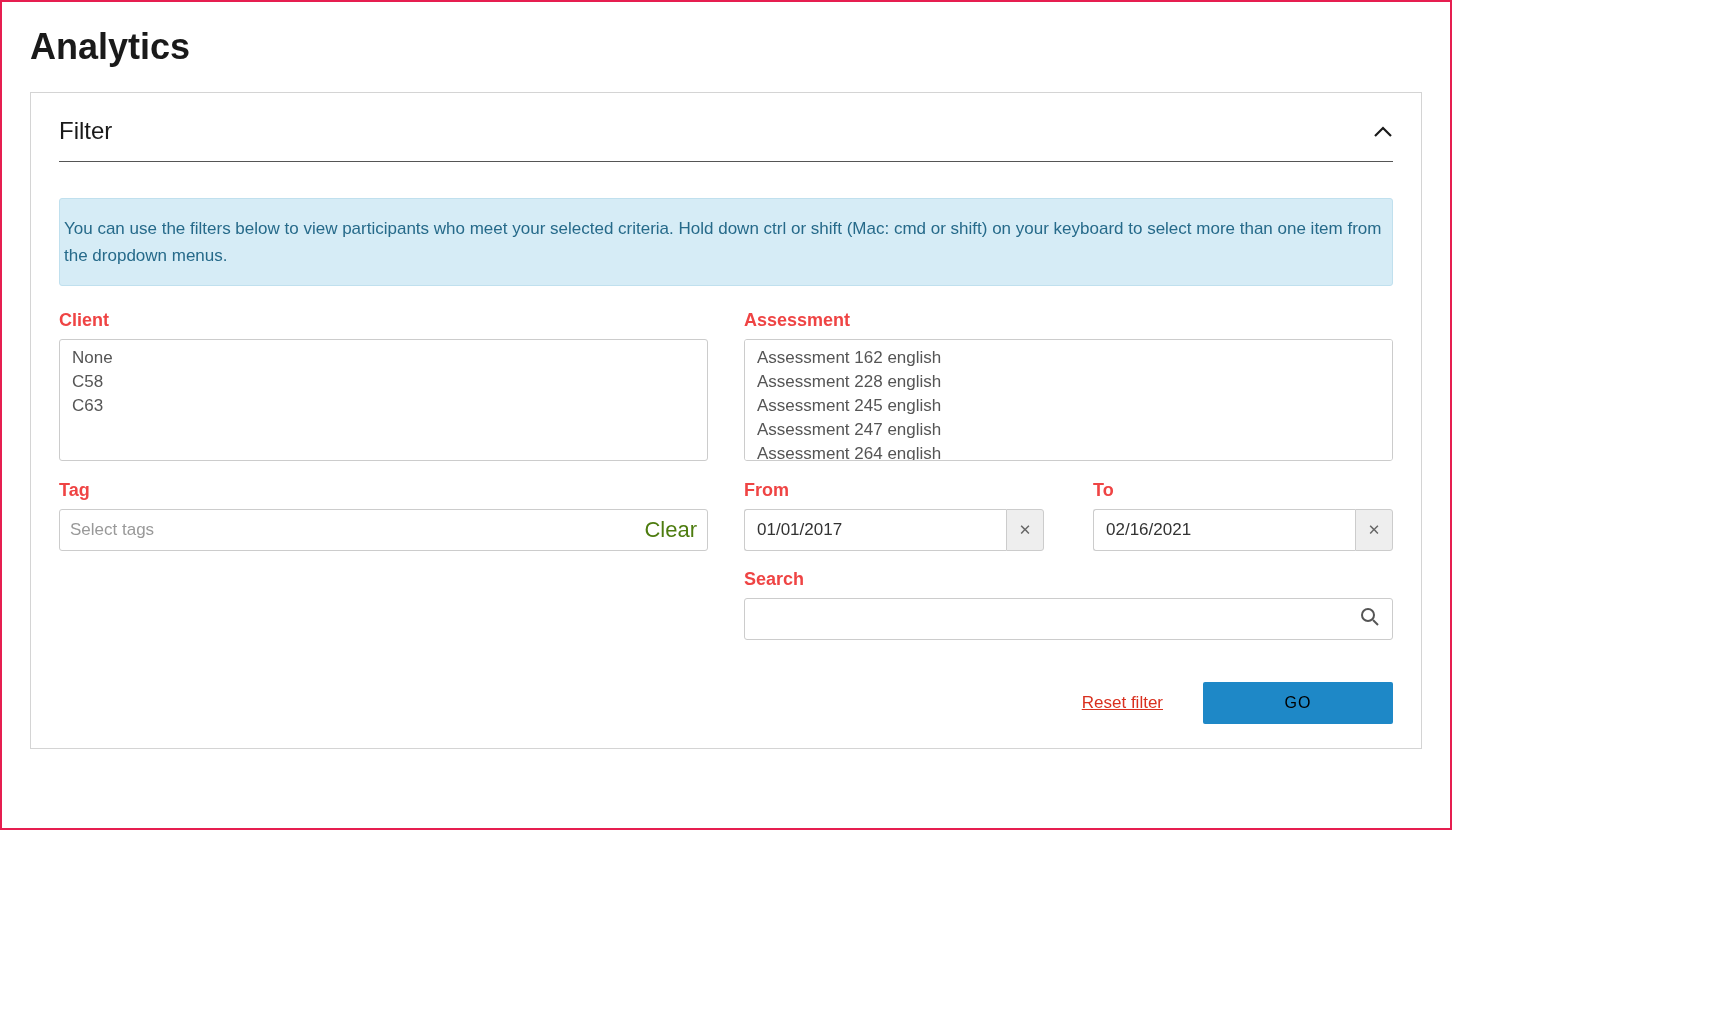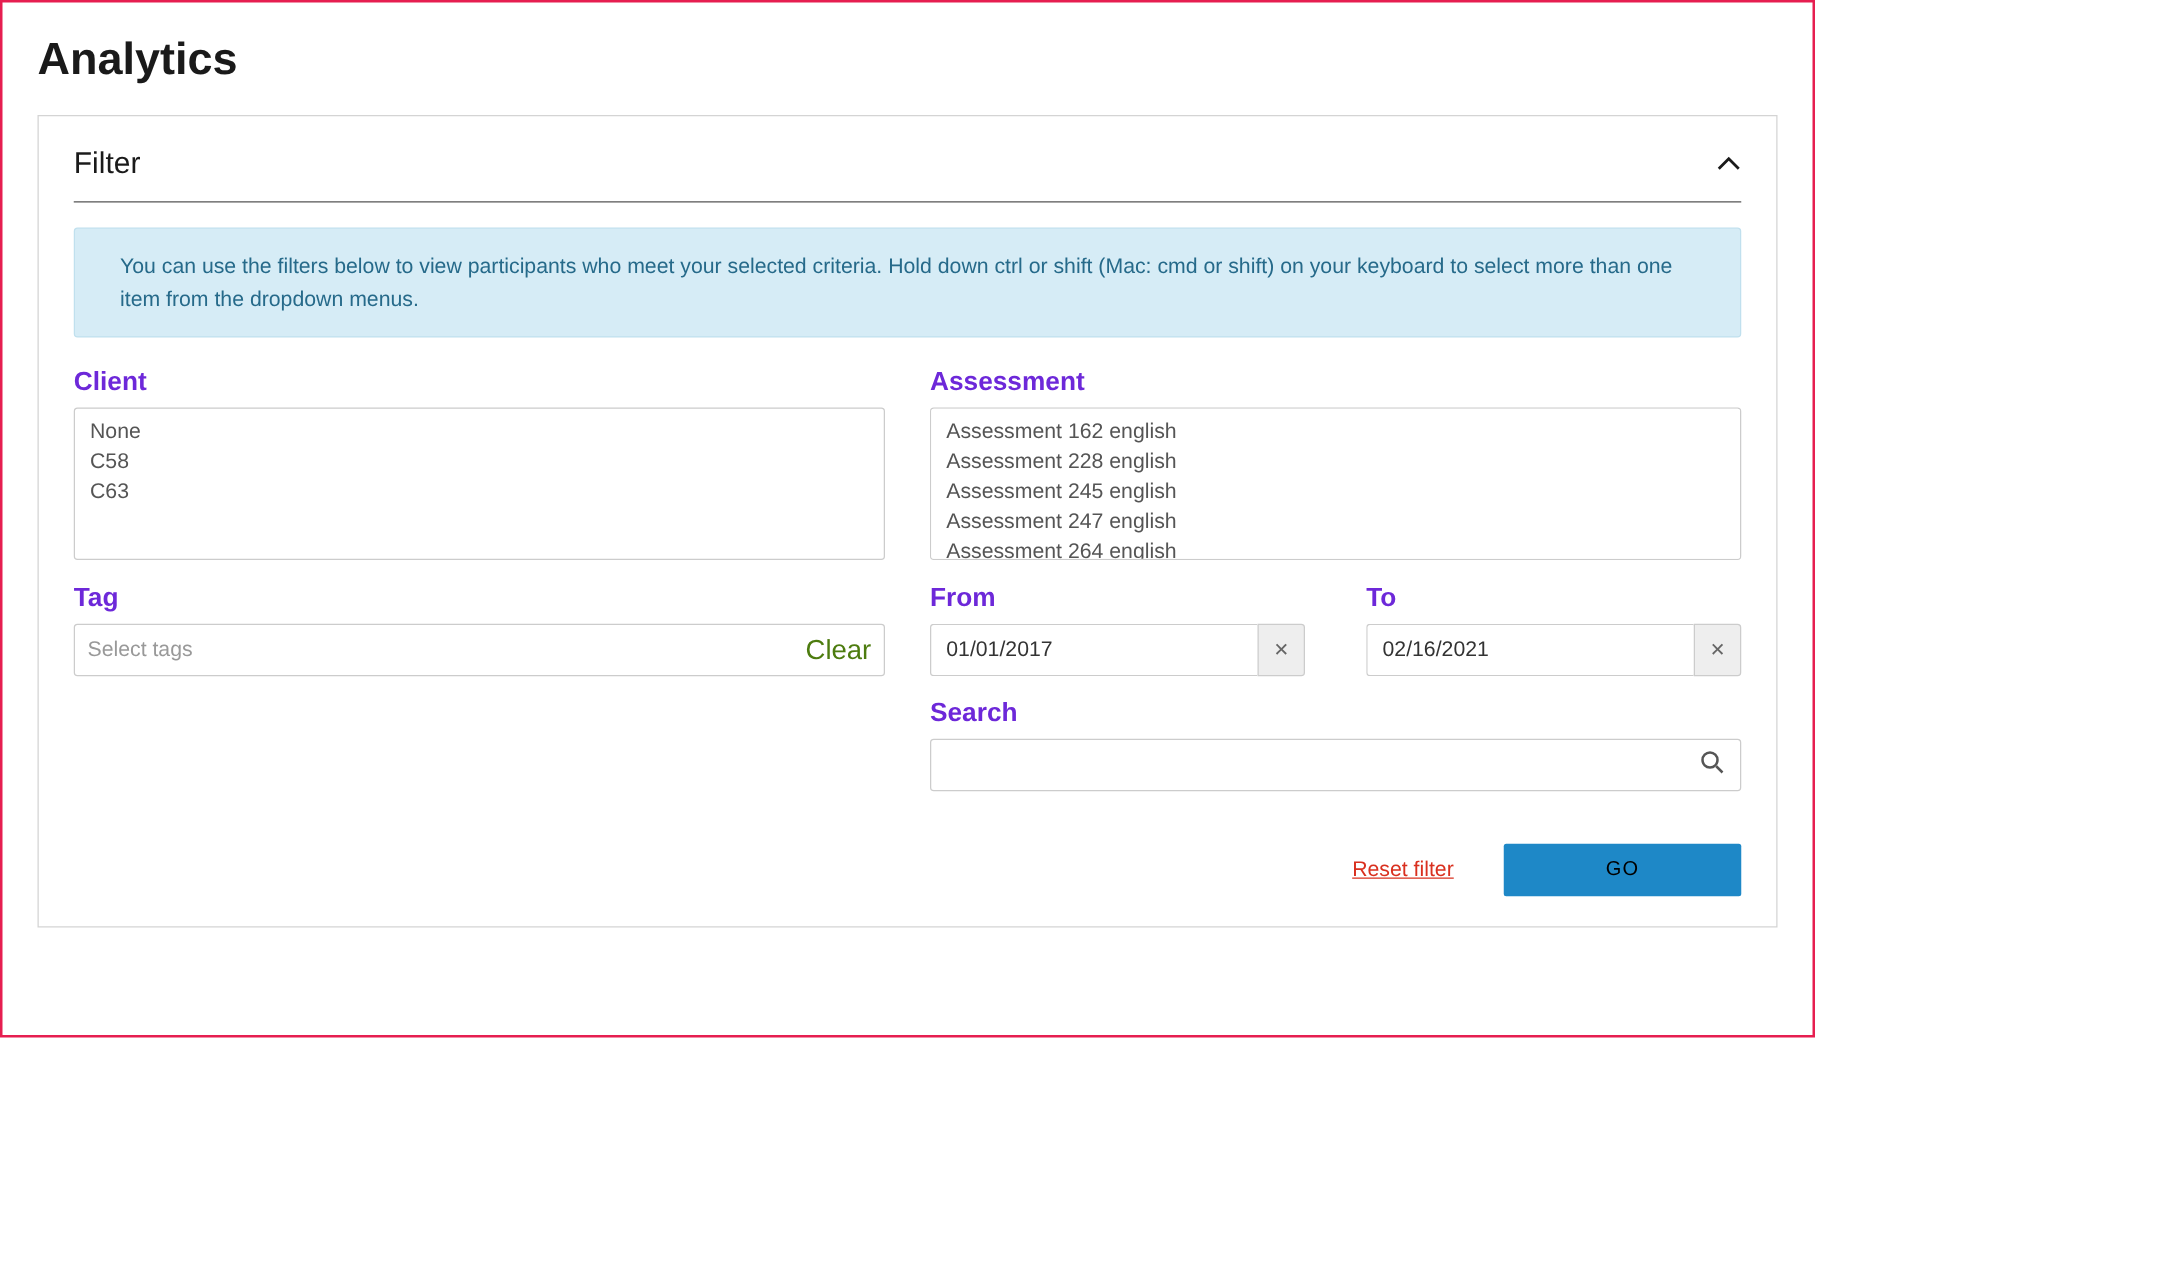--- a/index.html
+++ b/index.html
@@ -24,51 +24,51 @@
     .filter-panel {
       border: 1px solid #d4d4d4;
       padding: 24px 28px;
     }
     .filter-header {
       display: flex;
       justify-content: space-between;
       align-items: center;
       padding-bottom: 16px;
       border-bottom: 1px solid #555;
-      margin-bottom: 20px;
+      margin-bottom: 36px;
     }
     .filter-title {
       font-size: 24px;
       font-weight: 500;
       color: #1a1a1a;
     }
     .chevron-icon {
       font-size: 20px;
       color: #1a1a1a;
       cursor: pointer;
     }
     .info-banner {
       background: #d6ecf6;
       border: 1px solid #c0e0ee;
       border-radius: 3px;
-      padding: 16px 36px;
+      padding: 16px 4px;
       color: #266a8a;
       font-size: 17px;
       line-height: 1.6;
       margin-bottom: 24px;
     }
     .filter-grid {
       display: grid;
       grid-template-columns: 1fr 1fr;
       gap: 20px 36px;
     }
     .field-label {
-      font-size: 21px;
+      font-size: 18px;
       font-weight: 600;
-      color: #6d28d9;
+      color: #ef4444;
       margin-bottom: 8px;
       display: block;
     }
     .listbox {
       width: 100%;
       height: 122px;
       border: 1px solid #ccc;
       border-radius: 3px;
       font-size: 17px;
       color: #555;

